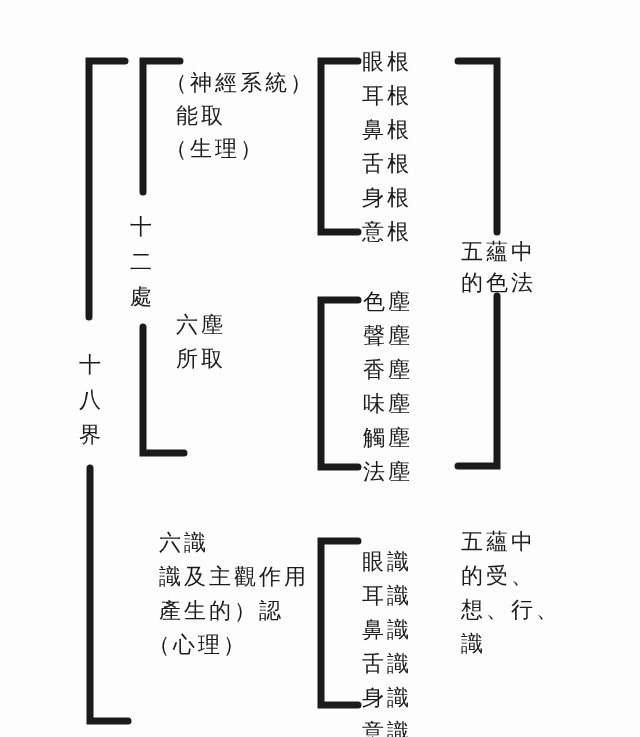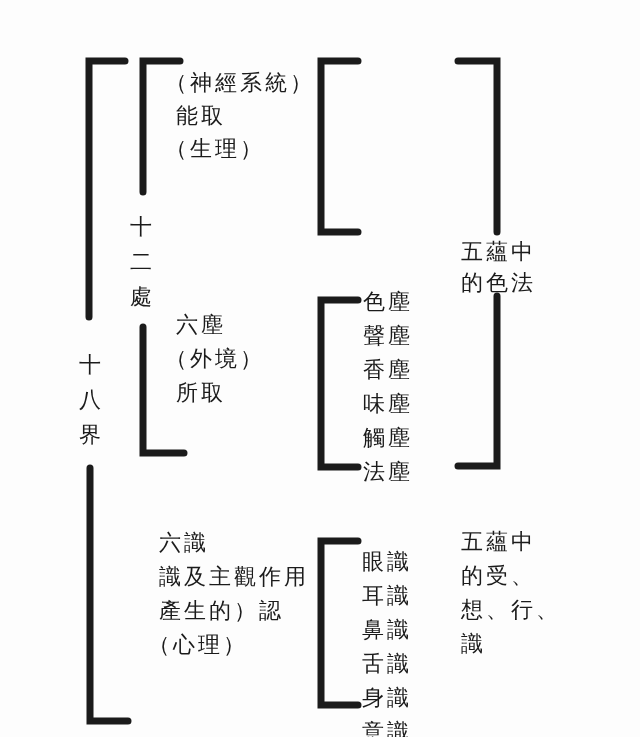--- a/index.html
+++ b/index.html
@@ -81,24 +81,31 @@
     <span>二</span>
     <span>處</span>
   </div>
 
   <div class="tblock lh33" style="left:176px; top:66px;">
     <div class="paren">（神經系統）</div>
     <div>能取</div>
     <div class="paren">（生理）</div>
   </div>
 
+  <div class="tblock" style="left:362px; top:45px;">
+    <div>眼根</div>
+    <div>耳根</div>
+    <div>鼻根</div>
+    <div>舌根</div>
+    <div>身根</div>
+    <div>意根</div>
+  </div>
 
   <div class="tblock" style="left:176px; top:280px;margin-top:28px;">
     <div>六塵</div>
-    <div class="paren">（外境）</div>
     <div>所取</div>
   </div>
 
   <div class="tblock" style="left:363px; top:285px;">
     <div>色塵</div>
     <div>聲塵</div>
     <div>香塵</div>
     <div>味塵</div>
     <div>觸塵</div>
     <div>法塵</div>

